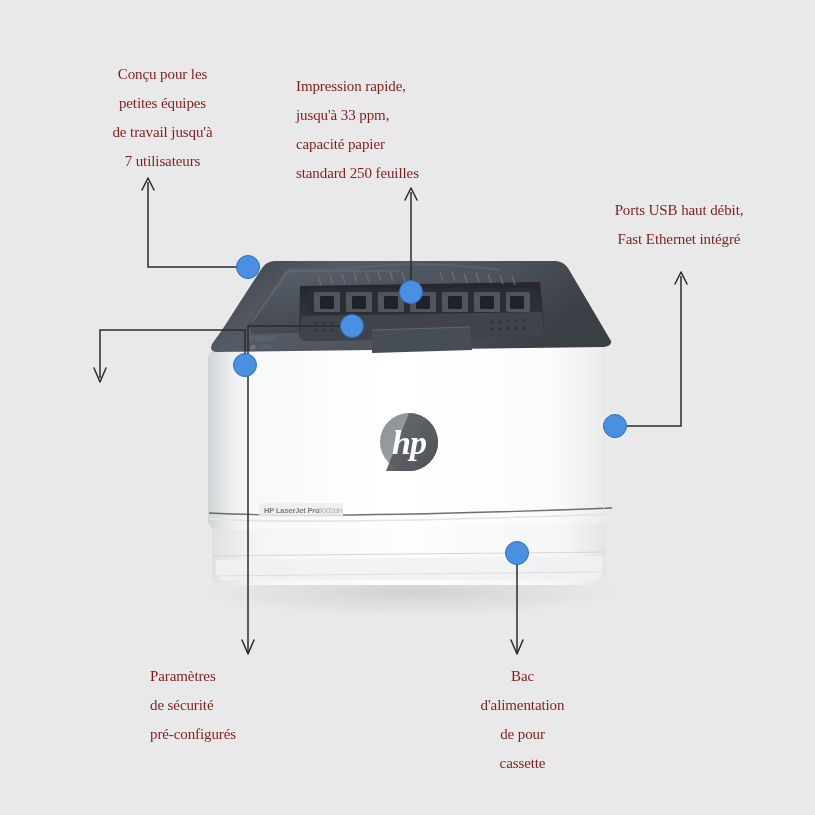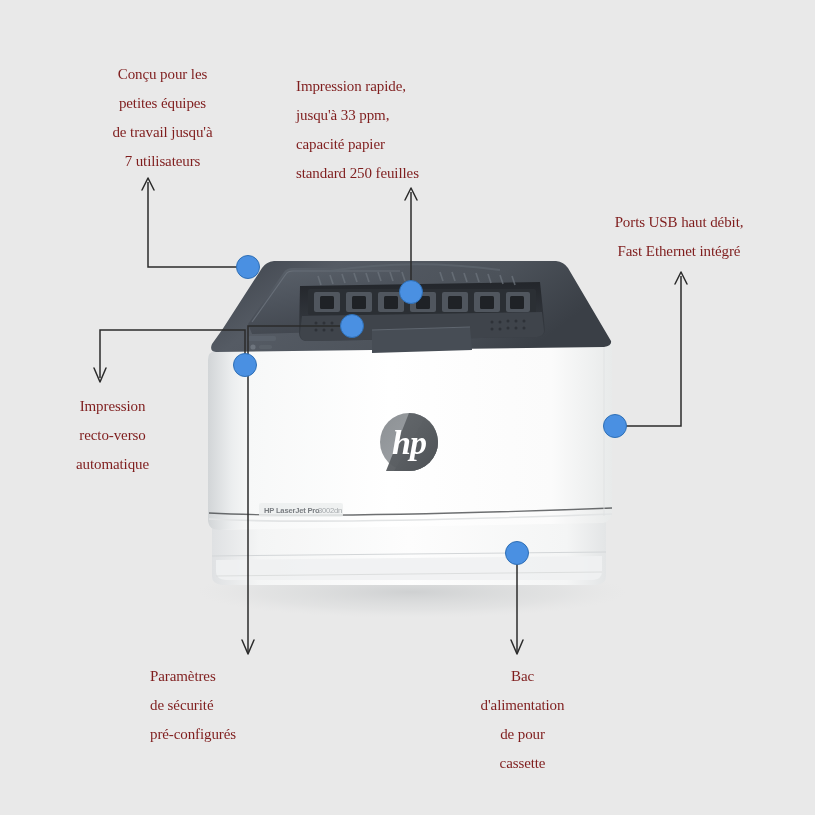--- a/index.html
+++ b/index.html
@@ -25,21 +25,21 @@
     color: #7f1d1d;
     font-size: 15px;
     line-height: 29px;
     letter-spacing: -0.1px;
     white-space: pre-line;
     font-family: Liberation Serif, serif;
   }
 
   #callout-small-teams   { left: 35px;  top: 60px;  width: 255px; text-align: center; }
   #callout-fast-print    { left: 296px; top: 72px;  width: 250px; text-align: left; }
-  #callout-ports         { left: 545px; top: 208px; width: 268px; text-align: center; }
+  #callout-ports         { left: 545px; top: 196px; width: 268px; text-align: center; }
   #callout-duplex        { left: 20px;  top: 392px; width: 185px; text-align: center; }
   #callout-security      { left: 150px; top: 662px; width: 205px; text-align: left; }
   #callout-cassette      { left: 425px; top: 662px; width: 195px; text-align: center; }
 
   
   #leaders, #printer {
     position: absolute;
     left: 0;
     top: 0;
     width: 815px;
@@ -262,23 +262,20 @@
 7 utilisateurs</div>
 
   <div id="callout-fast-print" class="callout">Impression rapide,
 jusqu'à 33 ppm,
 capacité papier
 standard 250 feuilles</div>
 
   <div id="callout-ports" class="callout">Ports USB haut débit,
 Fast Ethernet intégré</div>
 
-  <div id="callout-duplex" class="callout">Impression
-recto-verso
-automatique</div>
 
   <div id="callout-security" class="callout">Paramètres
 de sécurité
 pré-configurés</div>
 
   <div id="callout-cassette" class="callout">Bac
 d'alimentation
 de pour
 cassette</div>
 

